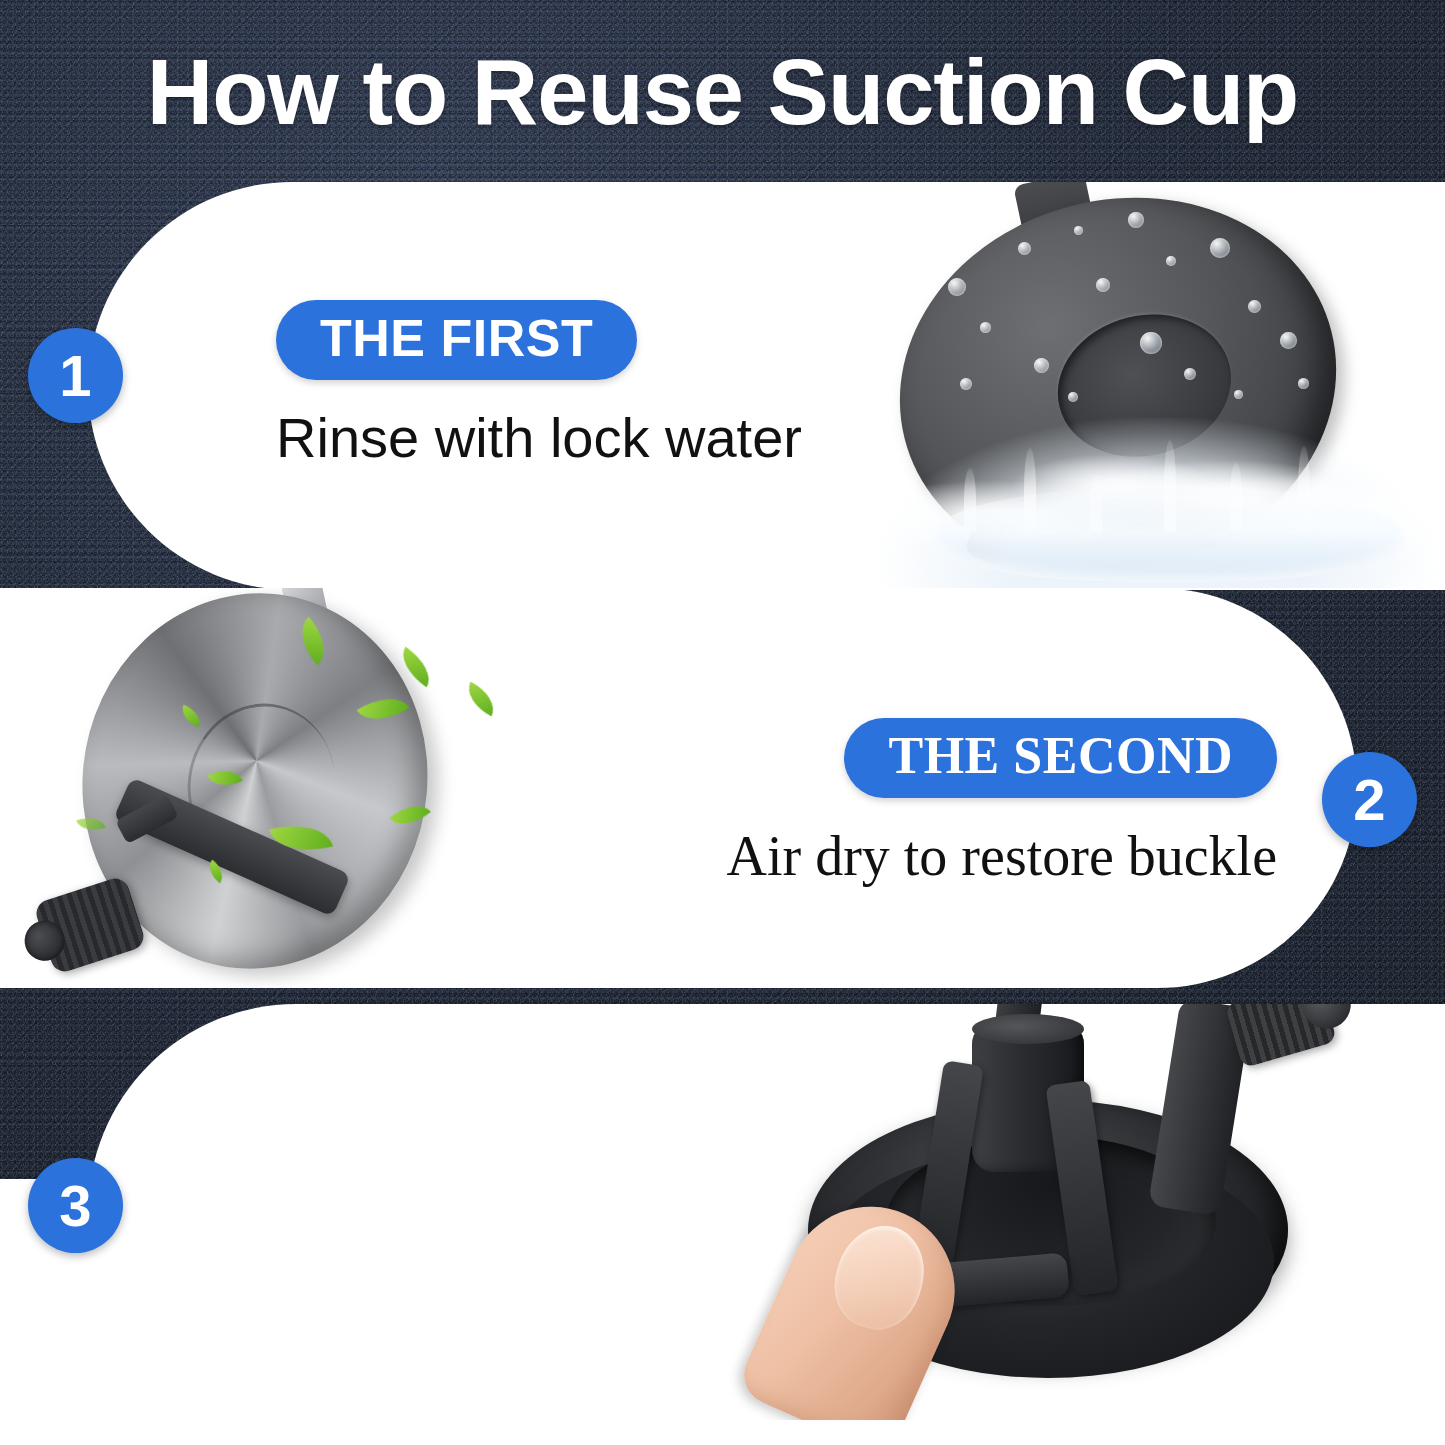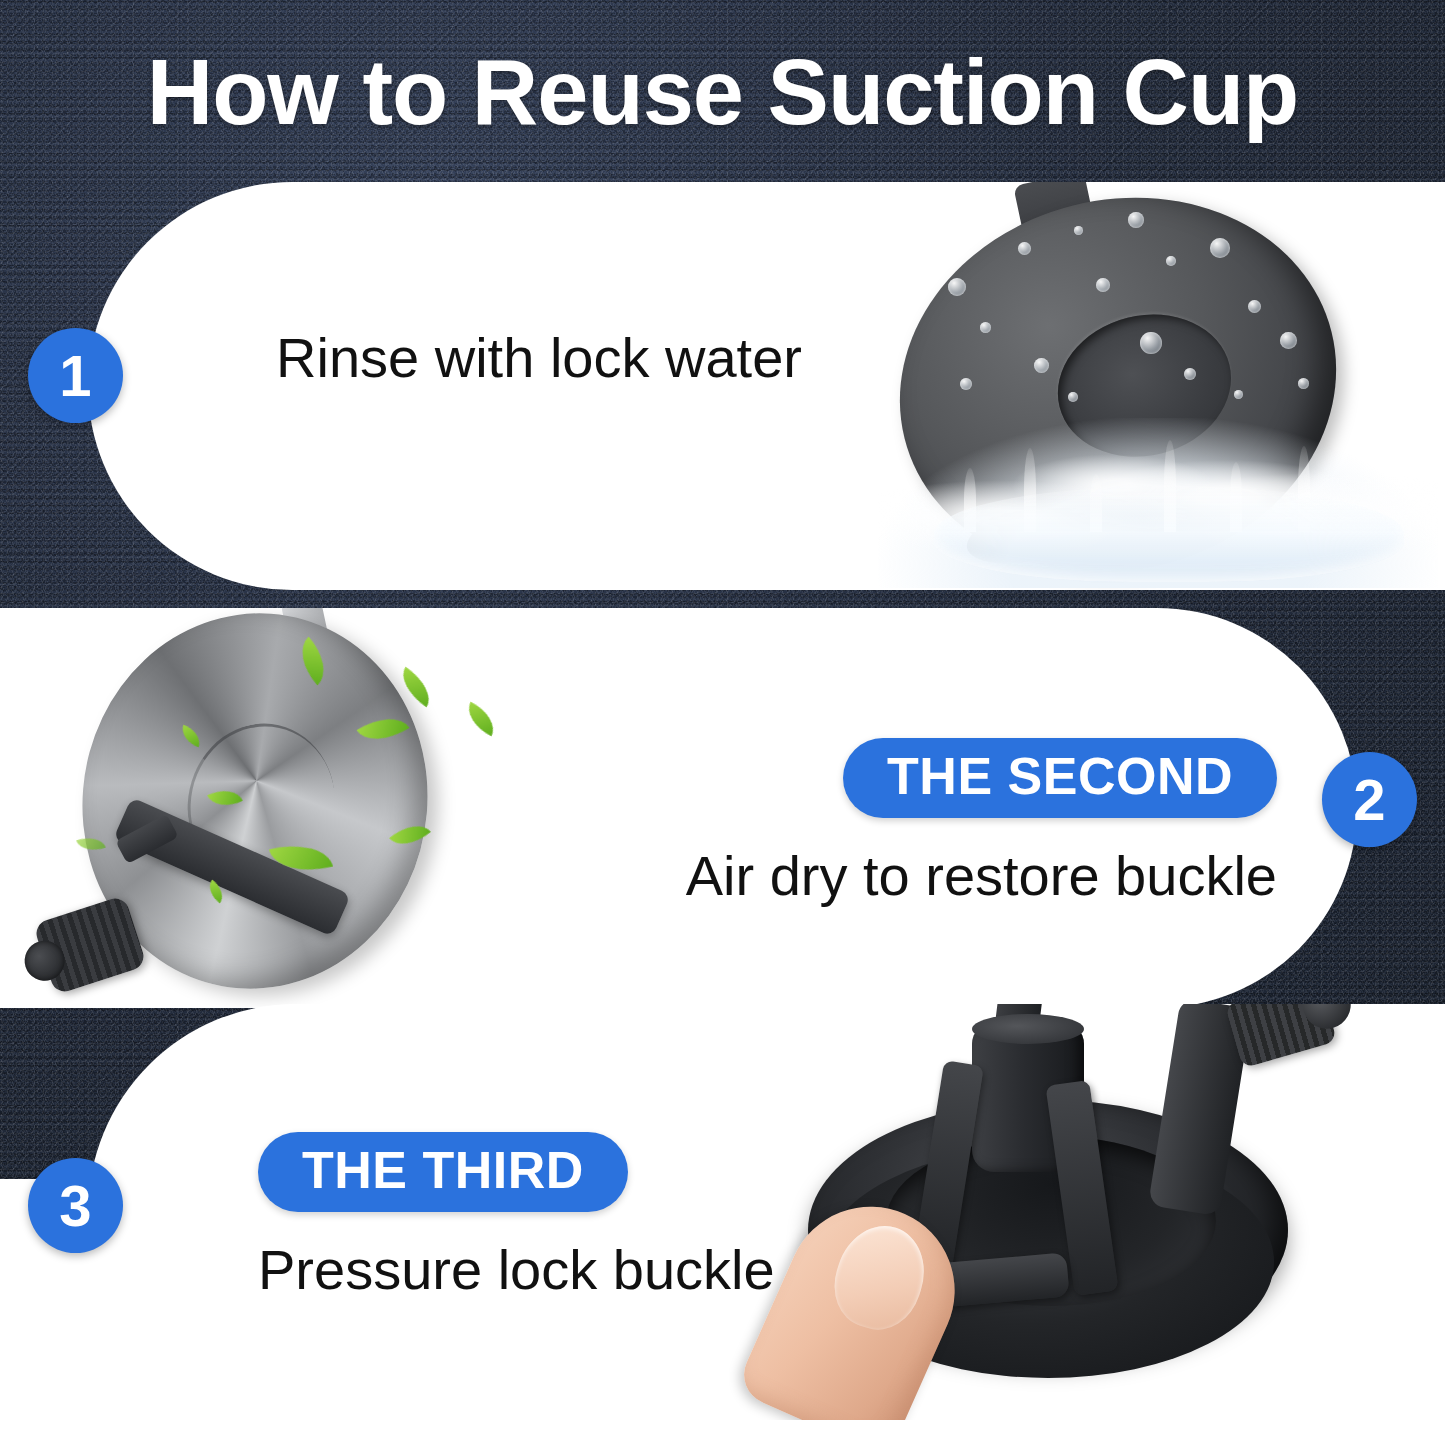--- a/index.html
+++ b/index.html
@@ -53,22 +53,23 @@
     overflow:hidden;
     z-index:2;
   }
   
   #panel1{
     left:88px; top:182px; width:1357px; height:408px;
     border-radius:204px 0 0 204px;
   }
   
   #panel2{
-    left:0px; top:608px; width:1357px; height:400px;
+    left:0px; top:588px; width:1357px; height:400px;
     border-radius:0 200px 200px 0;
+    font-family:Liberation Serif, serif;
   }
   
   #panel3{
     left:88px; top:1004px; width:1357px; height:416px;
     border-radius:208px 0 0 208px;
   }
 
   
   .textblock{ position:absolute; z-index:4; }
   #text1{ left:188px; top:118px; width:620px; text-align:left; }
@@ -364,20 +365,21 @@
         <div class="spike" style="left:146px;height:84px;"></div>
         <div class="spike" style="left:212px;height:58px;"></div>
         <div class="spike" style="left:286px;height:92px;"></div>
         <div class="spike" style="left:352px;height:70px;"></div>
         <div class="spike" style="left:420px;height:86px;"></div>
         <div class="splash-crown"></div>
       </div>
     </div>
 
     <div class="textblock" id="text1">
+      <div class="pill">THE FIRST</div>
       <div class="caption">Rinse with lock water</div>
     </div>
   </div>
 
   <div class="panel" id="panel2">
 
     <div class="art" id="art2">
       <div class="cup2-stem"></div>
       <div class="cup2-disc">
         <div class="cup2-ring"></div>
@@ -419,23 +421,19 @@
       <div class="cup3-lever" style="left:176px;top:262px;width:132px;height:44px;border-radius:14px;transform:rotate(-5deg);"></div>
 
       <div class="cup3-neck"></div>
       <div class="cup3-wheel"></div>
 
       <div class="finger">
         <div class="nail"></div>
       </div>
     </div>
 
-    <div class="textblock" id="text3">
-      <div class="pill">THE THIRD</div>
-      <div class="caption">Pressure lock buckle</div>
-    </div>
   </div>
 
   <div class="badge" id="badge1">1</div>
   <div class="badge" id="badge2">2</div>
   <div class="badge" id="badge3">3</div>
 
 </div>
 
 </body></html>

